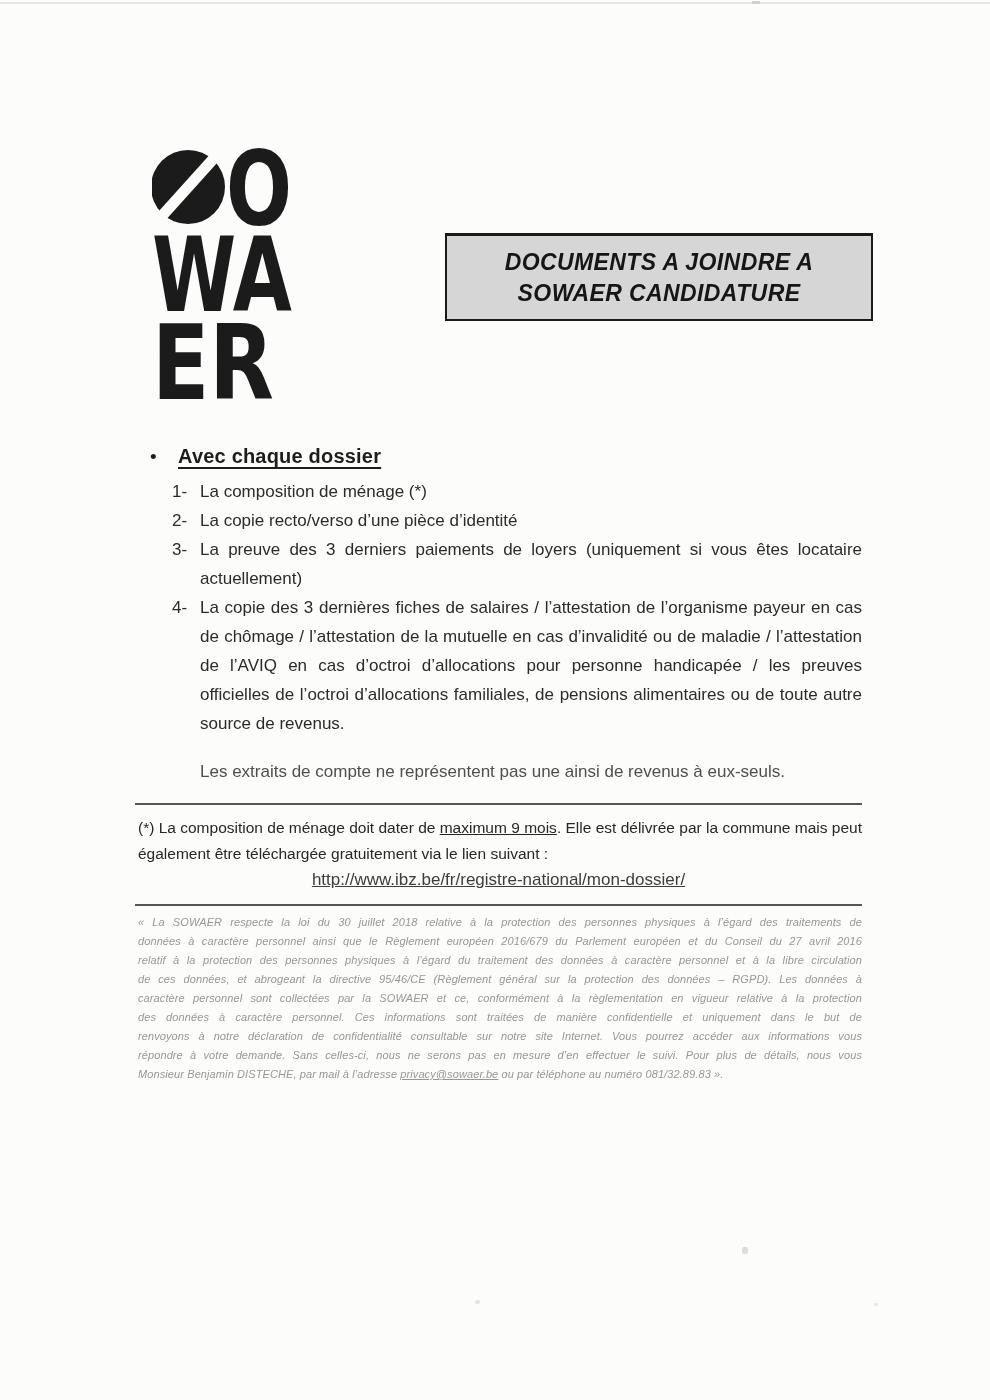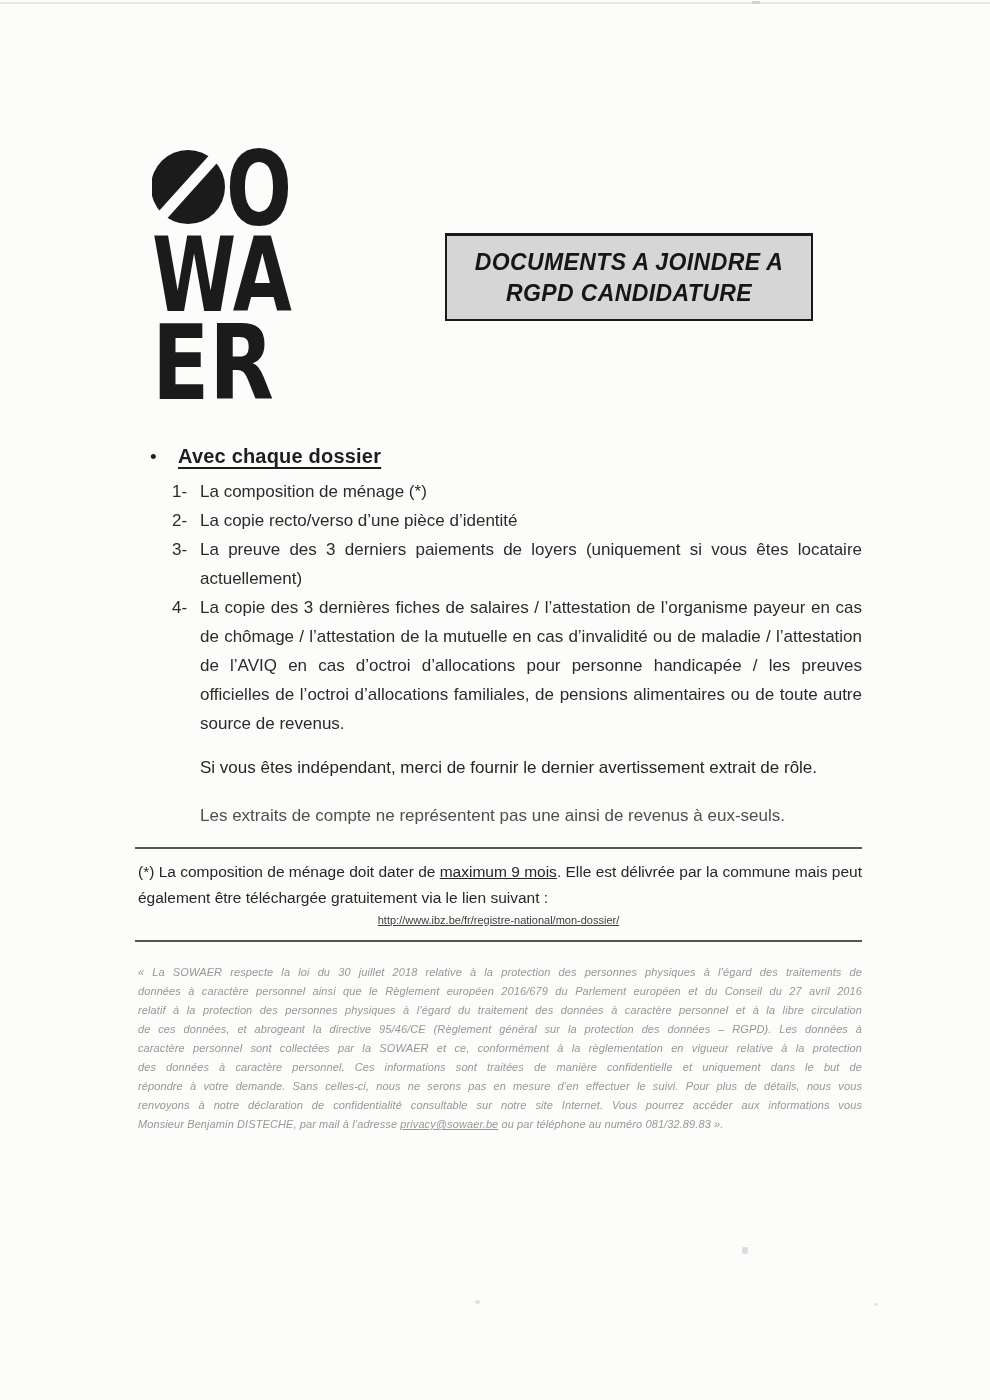--- a/index.html
+++ b/index.html
@@ -7,21 +7,21 @@
     position:relative;width:990px;height:1400px;background:#fcfcfb;overflow:hidden;
     font-family:"Liberation Sans", sans-serif;color:#2b2b2b;
   }
   .scan-top-line{position:absolute;top:2px;left:0;width:990px;height:2px;background:#e6e6e6;}
   .scan-top-tick{position:absolute;top:1px;left:752px;width:8px;height:3px;background:#d2d2d2;}
   .speck{position:absolute;background:#dcdcdc;border-radius:2px;}
 
   .logo{position:absolute;left:152px;top:148px;}
 
   .title-box{
-    position:absolute;left:445px;top:233px;width:368px;height:88px;box-sizing:border-box;
+    position:absolute;left:445px;top:233px;width:428px;height:88px;box-sizing:border-box;
     background:#d6d6d6;border:2px solid #1a1a1a;border-top-width:3px;
     display:flex;flex-direction:column;align-items:center;justify-content:center;gap:4px;
     font-weight:bold;font-style:italic;font-size:23px;letter-spacing:.4px;color:#161616;
   }
 
   .content{position:absolute;left:135px;top:440px;width:727px;}
 
   .heading-row{display:flex;align-items:baseline;margin-top:5px;}
   .bullet{margin-left:15px;width:28px;font-size:19px;color:#1d1d1d;}
   .heading-text{
@@ -35,24 +35,24 @@
 
   .para{margin:0 0 0 65px;text-align:justify;font-size:17px;line-height:29px;}
   .para-dark{margin-top:15px;color:#262626;}
   .para-muted{margin-top:19px;color:#4f4f4f;}
 
   .rule{margin-top:17px;border-top:2px solid #555;height:0;}
   .rule2{margin-top:14px;}
 
   .footnote{margin:10px 0 0 3px;font-size:15.5px;line-height:26px;text-align:justify;color:#272727;}
   .u{text-decoration:underline;}
-  .linkline{text-align:center;margin-top:3px;font-size:11px;}
+  .linkline{text-align:center;margin-top:3px;font-size:17px;}
   .doclink{color:#3d3d3d;text-decoration:underline;cursor:pointer;}
 
-  .legal{margin:21px 0 0 3px;font-style:italic;font-size:11px;line-height:19px;color:#979797;letter-spacing:.1px;}
+  .legal{margin:7px 0 0 3px;font-style:italic;font-size:11px;line-height:19px;color:#979797;letter-spacing:.1px;}
   .legal-line{text-align:justify;text-align-last:justify;}
   .legal-last{text-align:left;}
   .legal .doclink{color:inherit;}
 </style>
 </head>
 <body>
 
 <div class="page">
 
   <div class="scan-top-line"></div>
@@ -63,21 +63,21 @@
       <circle cx="36" cy="39" r="37" fill="#1b1b1b"></circle>
       <rect x="-28" y="33.5" width="128" height="11" fill="#fcfcfb" transform="rotate(-48 36 39)"></rect>
     </g>
     <text x="74" y="77" font-family="DejaVu Sans, sans-serif" font-weight="bold" font-size="104" fill="#1b1b1b" textLength="66" lengthAdjust="spacingAndGlyphs">O</text>
     <text x="0" y="163" font-family="DejaVu Sans, sans-serif" font-weight="bold" font-size="104" fill="#1b1b1b" textLength="140" lengthAdjust="spacingAndGlyphs">WA</text>
     <text x="0" y="251" font-family="DejaVu Sans, sans-serif" font-weight="bold" font-size="104" fill="#1b1b1b" textLength="122" lengthAdjust="spacingAndGlyphs">ER</text>
   </svg>
 
   <div class="title-box">
     <div>DOCUMENTS A JOINDRE A</div>
-    <div>RGPD CANDIDATURE</div>
+    <div>SOWAER CANDIDATURE</div>
   </div>
 
   <div class="content">
 
     <div class="heading-row">
       <span class="bullet">•</span>
       <span class="heading-text">Avec chaque dossier</span>
     </div>
 
     <div class="doc-list">
@@ -88,43 +88,42 @@
         <span class="num">2-</span><span>La copie recto/verso d’une pièce d’identité</span>
       </div>
         <div class="item">
         <span class="num">3-</span><span>La preuve des 3 derniers paiements de loyers (uniquement si vous êtes locataire actuellement)</span>
       </div>
         <div class="item">
         <span class="num">4-</span><span>La copie des 3 dernières fiches de salaires / l’attestation de l’organisme payeur en cas de chômage / l’attestation de la mutuelle en cas d’invalidité ou de maladie / l’attestation de l’AVIQ en cas d’octroi d’allocations pour personne handicapée / les preuves officielles de l’octroi d’allocations familiales, de pensions alimentaires ou de toute autre source de revenus.</span>
       </div>
       </div>
 
-    <p class="para para-dark">Si vous êtes indépendant, merci de fournir le dernier avertissement extrait de rôle.</p>
     <p class="para para-muted">Les extraits de compte ne représentent pas une ainsi de revenus à eux-seuls.</p>
 
     <div class="rule"></div>
 
     <p class="footnote"><span>(*) La composition de ménage doit dater de </span><span class="u">maximum 9 mois</span><span>. Elle est délivrée par la commune mais peut également être téléchargée gratuitement via le lien suivant :</span></p>
 
     <div class="linkline">
       <a class="doclink">http://www.ibz.be/fr/registre-national/mon-dossier/</a>
     </div>
 
     <div class="rule rule2"></div>
 
     <div class="legal">
       <div>
           <div class="legal-line">« La SOWAER respecte la loi du 30 juillet 2018 relative à la protection des personnes physiques à l’égard des traitements de</div>
           <div class="legal-line">données à caractère personnel ainsi que le Règlement européen 2016/679 du Parlement européen et du Conseil du 27 avril 2016</div>
           <div class="legal-line">relatif à la protection des personnes physiques à l’égard du traitement des données à caractère personnel et à la libre circulation</div>
           <div class="legal-line">de ces données, et abrogeant la directive 95/46/CE (Règlement général sur la protection des données – RGPD). Les données à</div>
           <div class="legal-line">caractère personnel sont collectées par la SOWAER et ce, conformément à la règlementation en vigueur relative à la protection</div>
           <div class="legal-line">des données à caractère personnel. Ces informations sont traitées de manière confidentielle et uniquement dans le but de</div>
+          <div class="legal-line">renvoyons à notre déclaration de confidentialité consultable sur notre site Internet. Vous pourrez accéder aux informations vous</div>
           <div class="legal-line">répondre à votre demande. Sans celles-ci, nous ne serons pas en mesure d’en effectuer le suivi. Pour plus de détails, nous vous</div>
-          <div class="legal-line">renvoyons à notre déclaration de confidentialité consultable sur notre site Internet. Vous pourrez accéder aux informations vous</div>
         </div>
       <div class="legal-last"><span>Monsieur Benjamin DISTECHE, par mail à l’adresse </span><a class="doclink">privacy@sowaer.be</a><span> ou par téléphone au numéro 081/32.89.83 ».</span></div>
     </div>
 
   </div>
 
   <div class="speck" style="left:742px;top:1247px;width:6px;height:7px;"></div>
   <div class="speck" style="left:475px;top:1300px;width:5px;height:4px;background:#e3e3e3;"></div>
   <div class="speck" style="left:874px;top:1303px;width:4px;height:3px;background:#e6e6e6;"></div>
 

